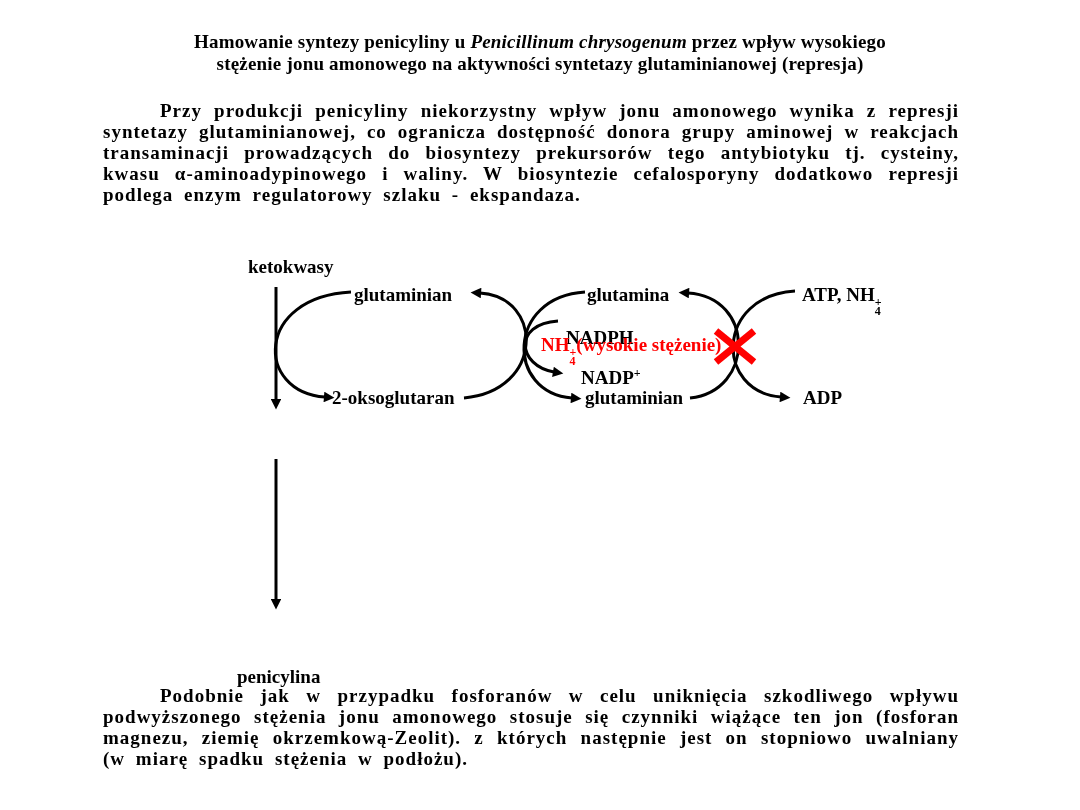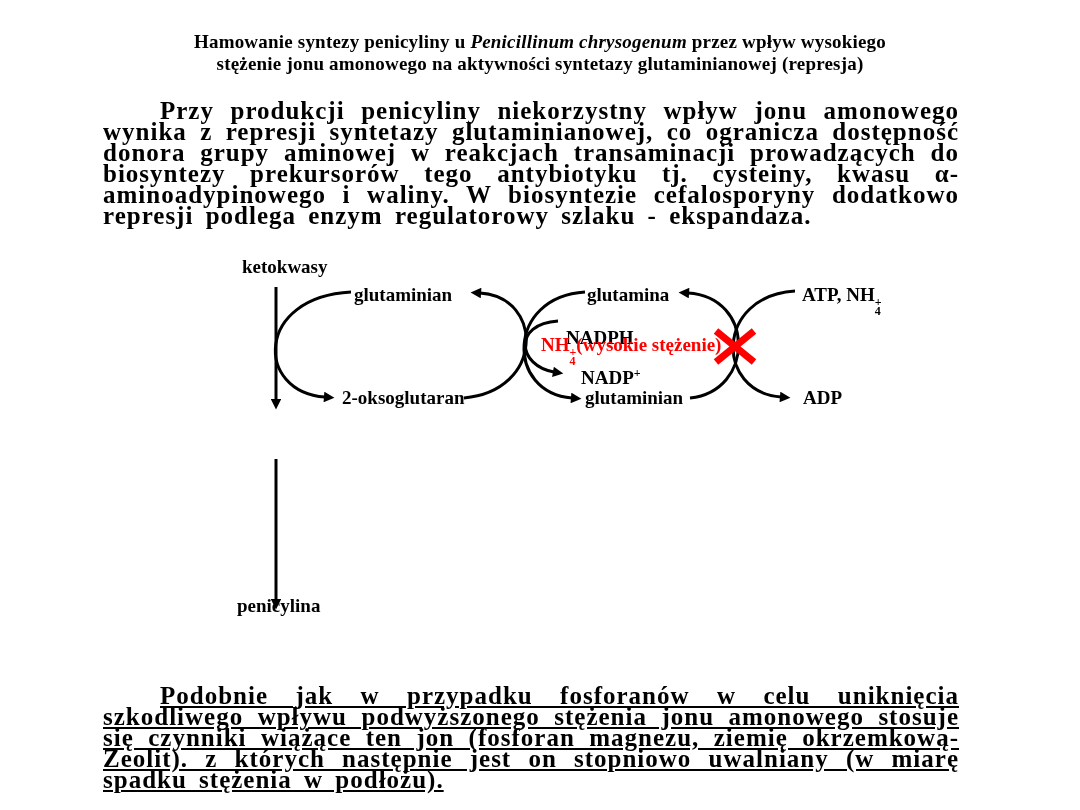--- a/index.html
+++ b/index.html
@@ -2,24 +2,24 @@
 <html><head>
 <meta charset="utf-8">
 <style>
   html,body{margin:0;padding:0;background:#fff;}
   .page{position:relative;width:1080px;height:810px;background:#fff;overflow:hidden;
         font-family:"Liberation Serif",serif;font-weight:bold;color:#000;}
   .title{position:absolute;top:31px;left:180px;width:720px;text-align:center;
          font-size:19px;line-height:22px;letter-spacing:0.2px;}
   .title .species{font-style:italic;}
   .para{position:absolute;left:103px;width:856px;text-align:justify;
-        font-size:25px;line-height:21px;letter-spacing:1px;word-spacing:5px;
+        font-size:19px;line-height:21px;letter-spacing:1px;word-spacing:5px;
         text-indent:57px;margin:0;}
   .para.p1{top:100px;}
-  .para.p2{top:685px;text-decoration:underline;}
+  .para.p2{top:685px;}
   .diagram{position:absolute;left:0;top:0;width:1080px;height:810px;}
   .arrows{position:absolute;left:0;top:0;pointer-events:none;}
   .lbl{position:absolute;font-size:19px;line-height:19px;white-space:nowrap;color:#000;}
   .lbl.red{color:#ff0000;}
   .ss{display:inline-flex;flex-direction:column;align-items:flex-start;
       font-size:12px;line-height:9px;vertical-align:-5px;letter-spacing:0;}
   .ss span{display:block;height:9px;}
   .suponly{font-size:12px;vertical-align:7px;letter-spacing:0;}
 </style>
 </head>
@@ -45,34 +45,34 @@
       <path d="M585 292 C506 297 506 393 572 398" stroke="#000" stroke-width="3" fill="none" marker-end="url(#ah)"></path>
       <path d="M558 321 C512 324 518 366 554 372" stroke="#000" stroke-width="3" fill="none" marker-end="url(#ah)"></path>
       <path d="M690 398 C755 391 755 297 688 293" stroke="#000" stroke-width="3" fill="none" marker-end="url(#ah)"></path>
       <path d="M795 291 C715 296 715 392 781 397" stroke="#000" stroke-width="3" fill="none" marker-end="url(#ah)"></path>
       <g>
         <path d="M716 331 L754 362" stroke="#ff0000" stroke-width="7" fill="none"></path>
         <path d="M716 362 L754 331" stroke="#ff0000" stroke-width="7" fill="none"></path>
       </g>
     </svg>
 
-    <div class="lbl" style="left:242px;top:257px;">ketokwasy</div>
+    <div class="lbl" style="left:248px;top:257px;">ketokwasy</div>
     <div class="lbl" style="left:354px;top:285px;">glutaminian</div>
-    <div class="lbl" style="left:342px;top:388px;">2-oksoglutaran</div>
+    <div class="lbl" style="left:332px;top:388px;">2-oksoglutaran</div>
     <div class="lbl" style="left:587px;top:285px;text-align:center;">glutamina</div>
     <div class="lbl" style="left:566px;top:328px;">NADPH</div>
     <div class="lbl red" style="left:541px;top:335px;"><span>NH</span><span class="ss">
           <span>+</span>
           <span>4</span>
         </span><span>(wysokie stężenie)</span></div>
     <div class="lbl" style="left:569px;top:364px;margin-left:12px;"><span>NADP</span><span class="suponly">+</span></div>
     <div class="lbl" style="left:585px;top:388px;">glutaminian</div>
     <div class="lbl" style="left:802px;top:285px;"><span>ATP, NH</span><span class="ss">
           <span>+</span>
           <span>4</span>
         </span></div>
     <div class="lbl" style="left:803px;top:388px;">ADP</div>
-    <div class="lbl" style="left:237px;top:596px;">penicylina</div>
+    <div class="lbl" style="left:237px;top:667px;">penicylina</div>
   </div>
 
   <p class="para p2">Podobnie jak w przypadku fosforanów w celu uniknięcia szkodliwego wpływu podwyższonego stężenia jonu amonowego stosuje się czynniki wiążące ten jon (fosforan magnezu, ziemię okrzemkową-Zeolit). z których następnie jest on stopniowo uwalniany (w miarę spadku stężenia w podłożu).</p>
 
 </div>
 
 </body></html>

